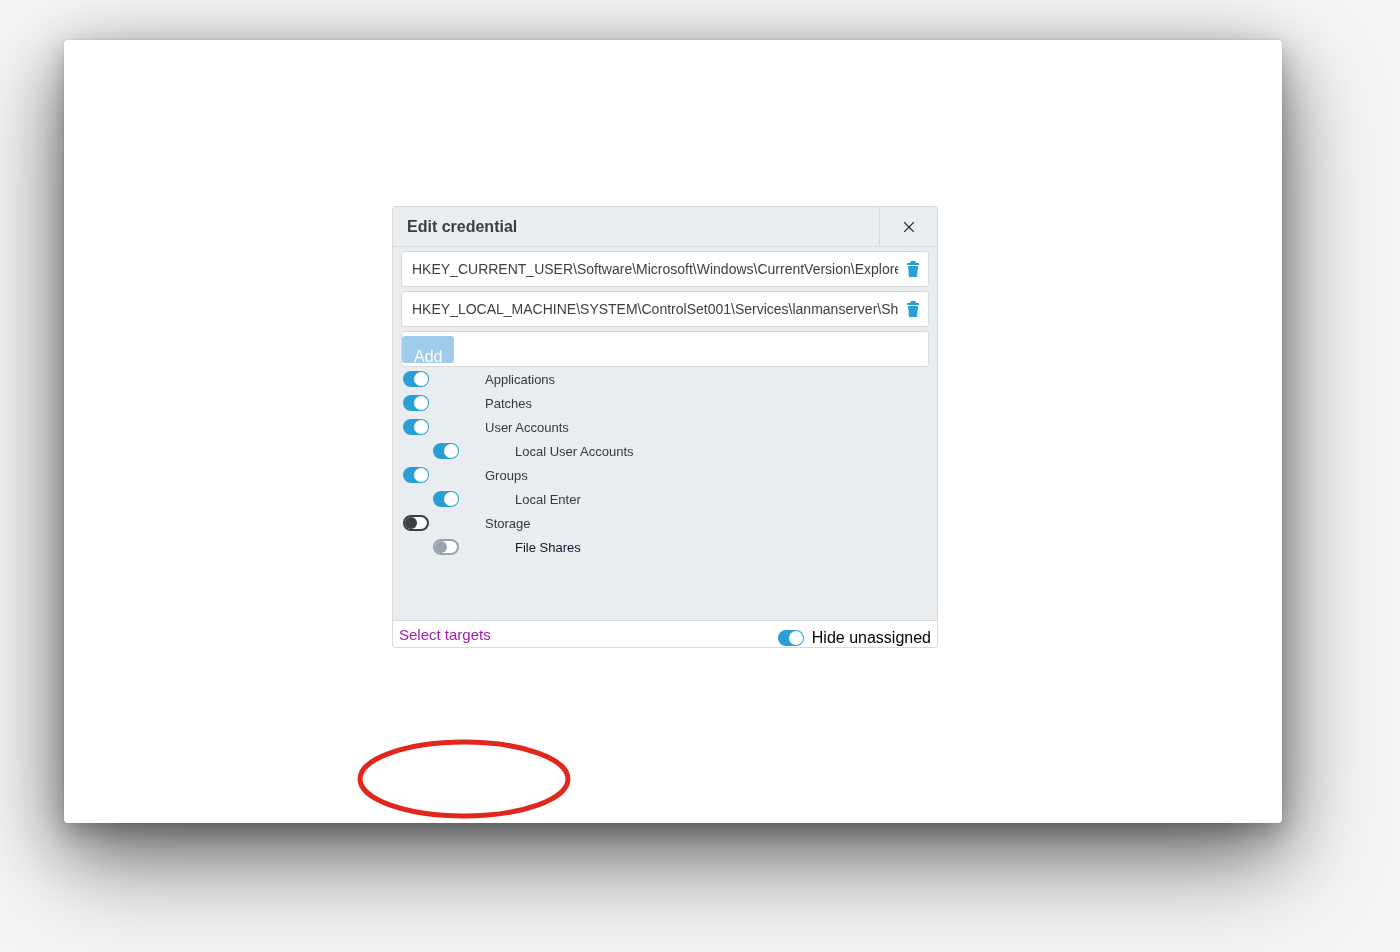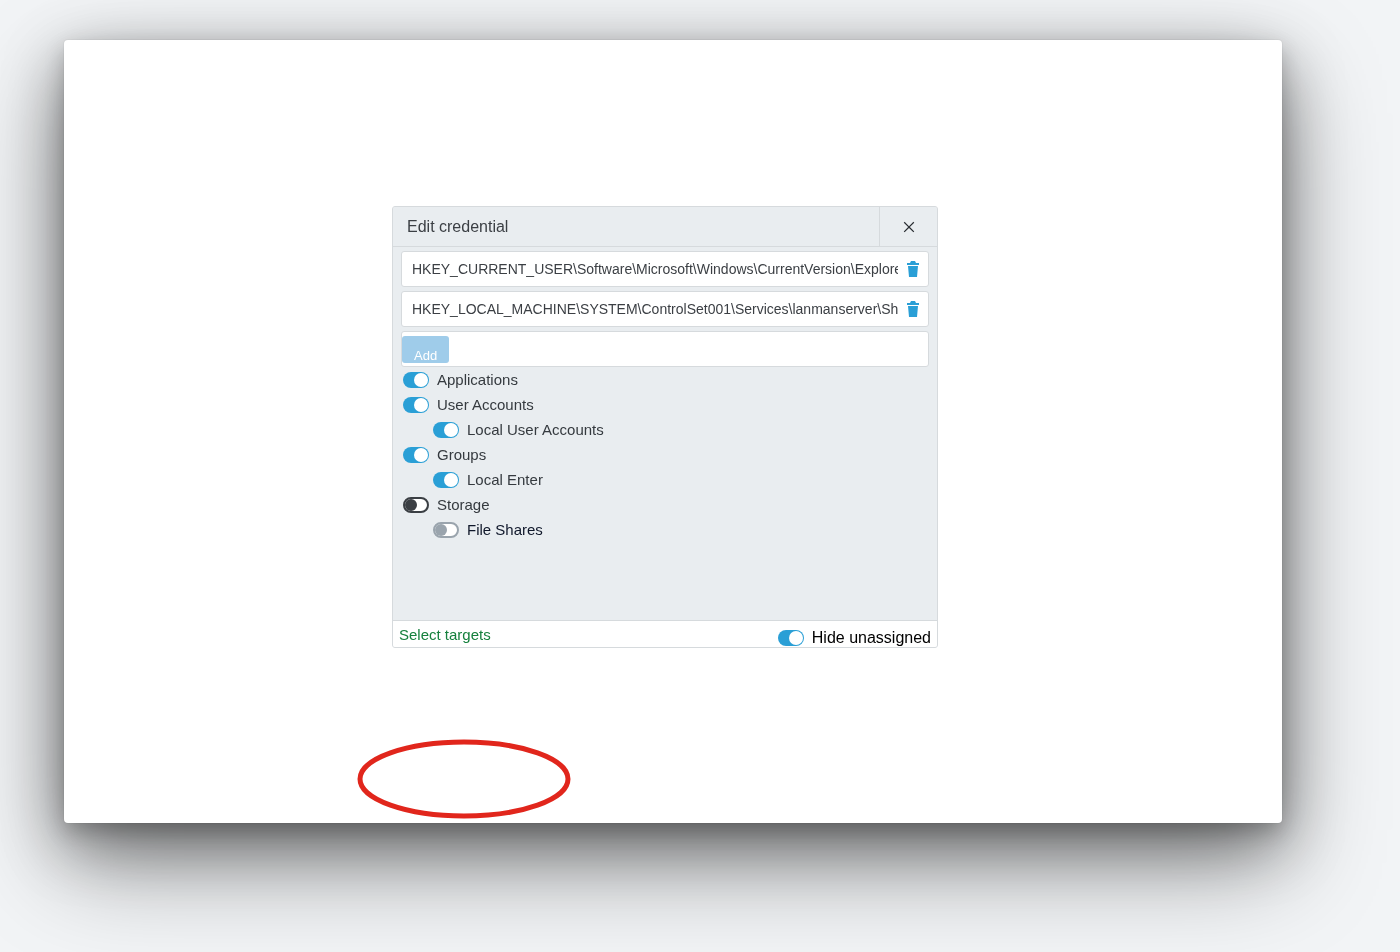--- a/index.html
+++ b/index.html
@@ -40,21 +40,21 @@
   .dialog-header {
     display: flex;
     align-items: center;
     justify-content: space-between;
     height: 40px;
     background: #e9edf0;
     border-bottom: 1px solid #d6dadd;
   }
   .dialog-title {
     font-size: 16px;
-    font-weight: 400;
+    font-weight: 700;
     color: #3b3f44;
     padding-left: 14px;
   }
   .close-cell {
     width: 58px;
     height: 40px;
     display: flex;
     align-items: center;
     justify-content: center;
     border-left: 1px solid #d6dadd;
@@ -114,37 +114,38 @@
     color: #3b3f44;
   }
   .add-input::placeholder { color: #9aa4ad; }
   .add-btn {
     background: #9fccea;
     color: #fff;
     border: none;
     border-radius: 3px;
     margin: 4px 4px 3px 0;
     padding: 12px 12px;
-    font-size: 13px;
+    font-size: 16px;
     cursor: pointer;
   }
 
   .section-label {
     font-size: 13px;
     letter-spacing: 0.5px;
     color: #8b949c;
     padding: 26px 0 10px 6px;
   }
 
   .toggle-row {
     display: flex;
     align-items: center;
     padding: 4px 0 4px 6px;
-    font-size: 15px;
+    font-size: 13px;
     color: #353a3f;
+    gap: 48px;
   }
   .toggle-row.child { padding-left: 36px; }
   .toggle-row.disabled { color: #0f172a; }
 
   .toggle {
     width: 26px;
     height: 16px;
     border-radius: 16px;
     position: relative;
     margin-right: 8px;
@@ -175,21 +176,21 @@
     background: #ffffff;
     border-top: 1px solid #d6dadd;
     display: flex;
     align-items: center;
     justify-content: space-between;
     padding: 0 6px;
     overflow: hidden;
   }
   .bottom-label {
     font-size: 15px;
-    color: #15803d;
+    color: #a21caf;
     padding-top: 0;
   }
   .bottom-toggle-wrap {
     display: flex;
     align-items: center;
     padding-top: 8px;
   }
 
   
   .annotation {
@@ -246,20 +247,26 @@
       </div>
 
 
       <div class="toggle-row">
         <div class="toggle on">
             <div class="knob"></div>
           </div>
         <span>Applications</span>
       </div>
 
+      <div class="toggle-row">
+        <div class="toggle on">
+            <div class="knob"></div>
+          </div>
+        <span>Patches</span>
+      </div>
 
       <div class="toggle-row">
         <div class="toggle on">
             <div class="knob"></div>
           </div>
         <span>User Accounts</span>
       </div>
       <div class="toggle-row child">
         <div class="toggle on">
             <div class="knob"></div>

